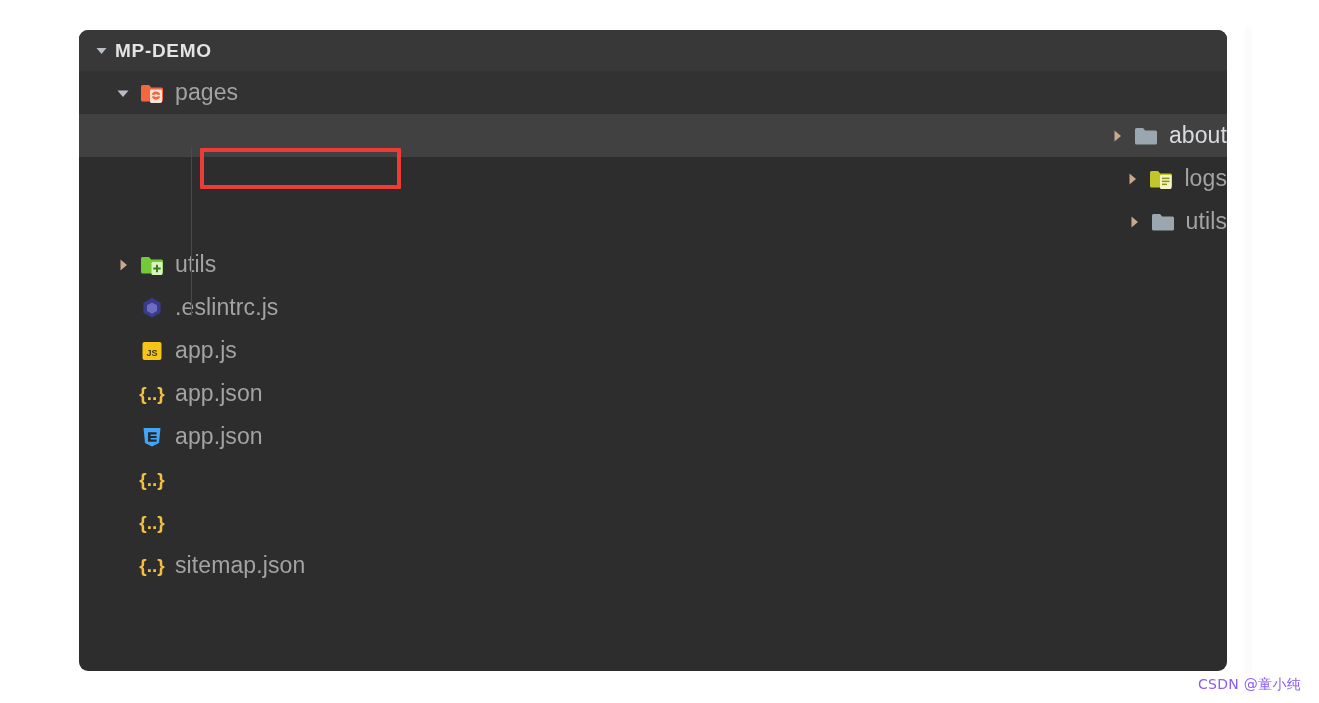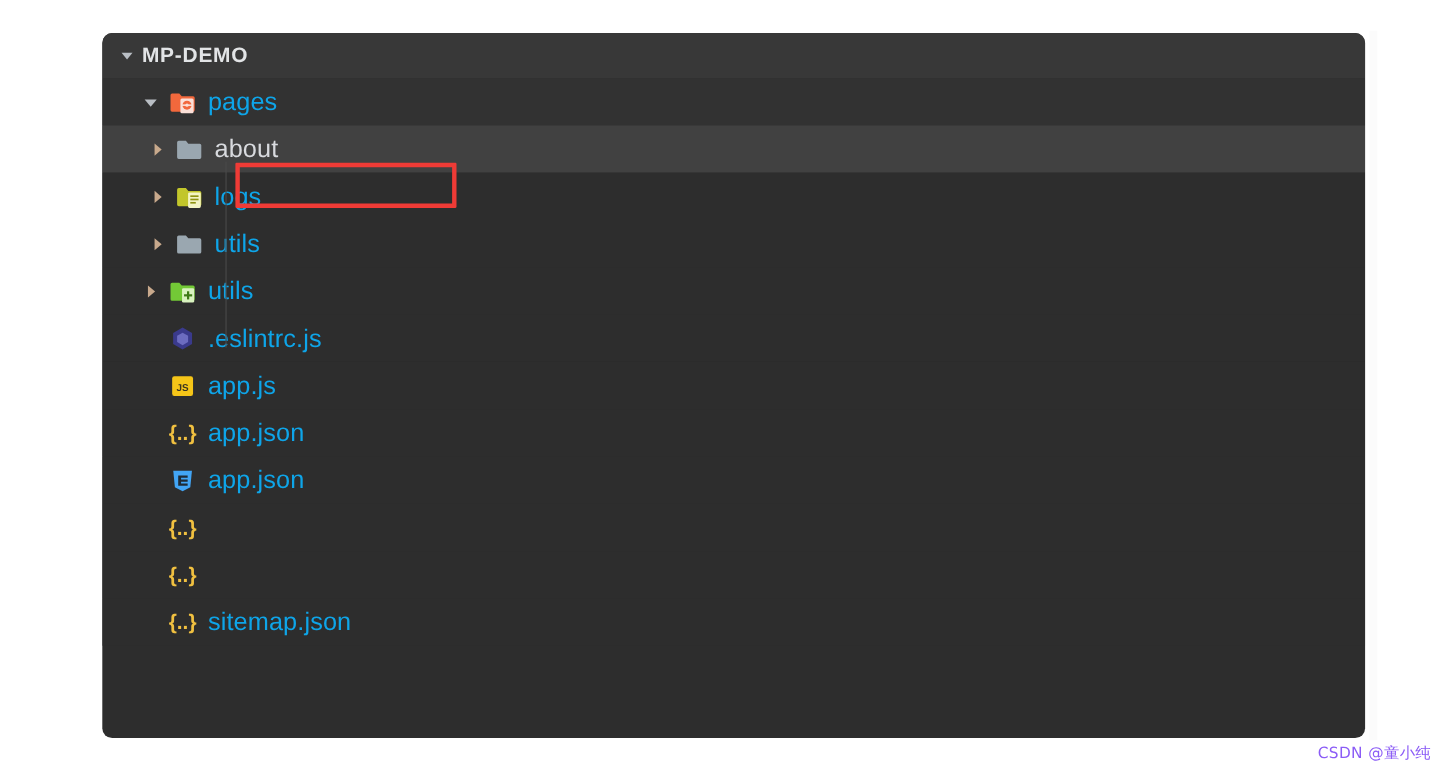--- a/index.html
+++ b/index.html
@@ -15,21 +15,21 @@
   #root {
     position: relative;
     width: 1319px;
     height: 703px;
     background: #ffffff;
   }
 
   
   .explorer-panel {
     position: absolute;
-    left: 93px;
+    left: 79px;
     top: 30px;
     width: 1148px;
     height: 641px;
     background: #2d2d2d;
     border-radius: 9px;
     overflow: hidden;
   }
 
   
   .panel-right-rule {
@@ -69,39 +69,39 @@
     width: 30px;
     flex: 0 0 30px;
     display: flex;
     align-items: center;
     justify-content: center;
     margin-right: 8px;
   }
   .icon-slot svg { display: block; }
 
   .row-label {
-    color: #0ea5e9;
+    color: #a3a3a3;
     font-size: 23px;
     line-height: 1;
     letter-spacing: 0.1px;
   }
 
   .row-label-header {
     color: #e2e4e6;
     font-size: 19px;
     font-weight: bold;
     letter-spacing: 0.7px;
   }
 
   .label-about { color: #d8dade; }
 
   
   .ind-0 { padding-left: 8px; }
   .ind-1 { padding-left: 30px; }
-  .ind-2 { padding-left: 36px; }
+  .ind-2 { padding-left: 36px; justify-content: flex-end; }
 
   
   .indent-guide {
     position: absolute;
     left: 112px;
     top: 117px;
     width: 1px;
     height: 169px;
     background: #4a4a4a;
   }

